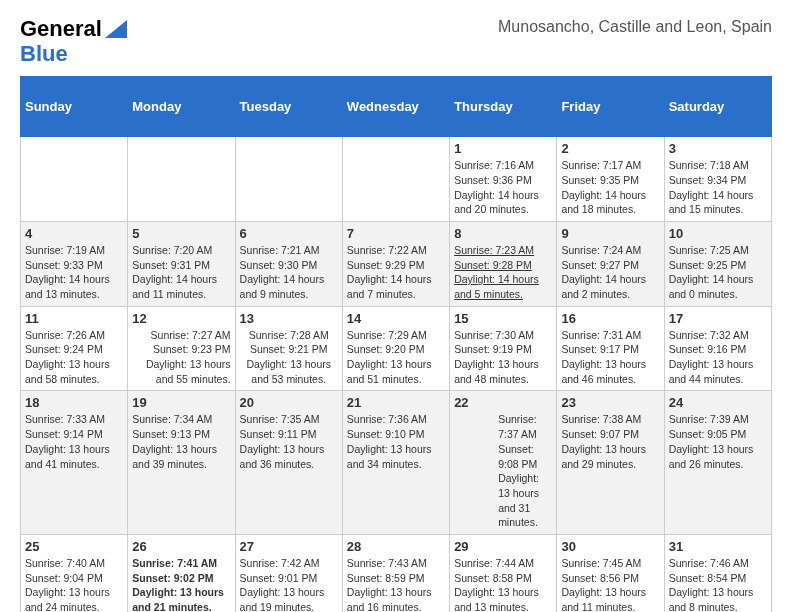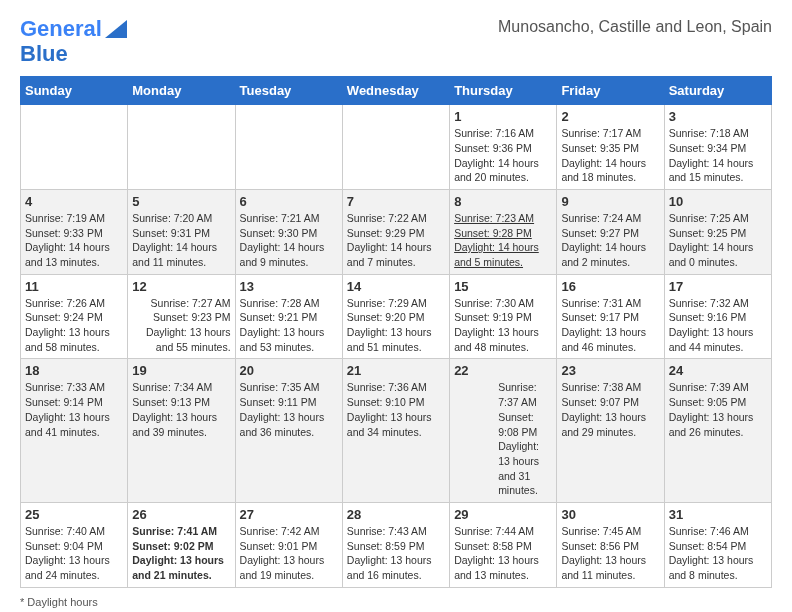--- a/index.html
+++ b/index.html
@@ -16,21 +16,21 @@
       align-items: flex-start;
       margin-bottom: 10px;
     }
     .logo {
       display: flex;
       align-items: flex-start;
     }
     .logo-text-general {
       font-size: 22px;
       font-weight: bold;
-      color: #3b82f6;
+      color: #000000;
       line-height: 1.1;
     }
     .logo-text-blue {
       font-size: 22px;
       font-weight: bold;
       color: #2a6fc9;
       line-height: 1.1;
     }
     .logo-stack {
       display: flex;
@@ -55,21 +55,21 @@
       margin-top: 2px;
     }
     .calendar {
       width: 100%;
       border-collapse: collapse;
       font-size: 11px;
     }
     .calendar thead th {
       background-color: #2a6fc9;
       color: #fff;
-      padding: 6px 4px;
+      padding: 22px 4px;
       text-align: left;
       font-size: 13px;
       border: 1px solid #2a6fc9;
     }
     .calendar tbody td {
       border: 1px solid #ccc;
       vertical-align: top;
       padding: 4px;
       width: 14.28%;
       min-height: 80px;
@@ -214,21 +214,21 @@
 Daylight: 13 hours and 58 minutes.</div>
         </td>
         <td>
           <span class="day-num">12</span>
           <div class="day-info" style="white-space: pre-line; text-align: right;">Sunrise: 7:27 AM
 Sunset: 9:23 PM
 Daylight: 13 hours and 55 minutes.</div>
         </td>
         <td>
           <span class="day-num">13</span>
-          <div class="day-info" style="white-space: pre-line;">Sunrise: 7:28 AM
+          <div class="day-info" style="white-space: pre-line; text-align: center;">Sunrise: 7:28 AM
 Sunset: 9:21 PM
 Daylight: 13 hours and 53 minutes.</div>
         </td>
         <td>
           <span class="day-num">14</span>
           <div class="day-info" style="white-space: pre-line;">Sunrise: 7:29 AM
 Sunset: 9:20 PM
 Daylight: 13 hours and 51 minutes.</div>
         </td>
         <td>

